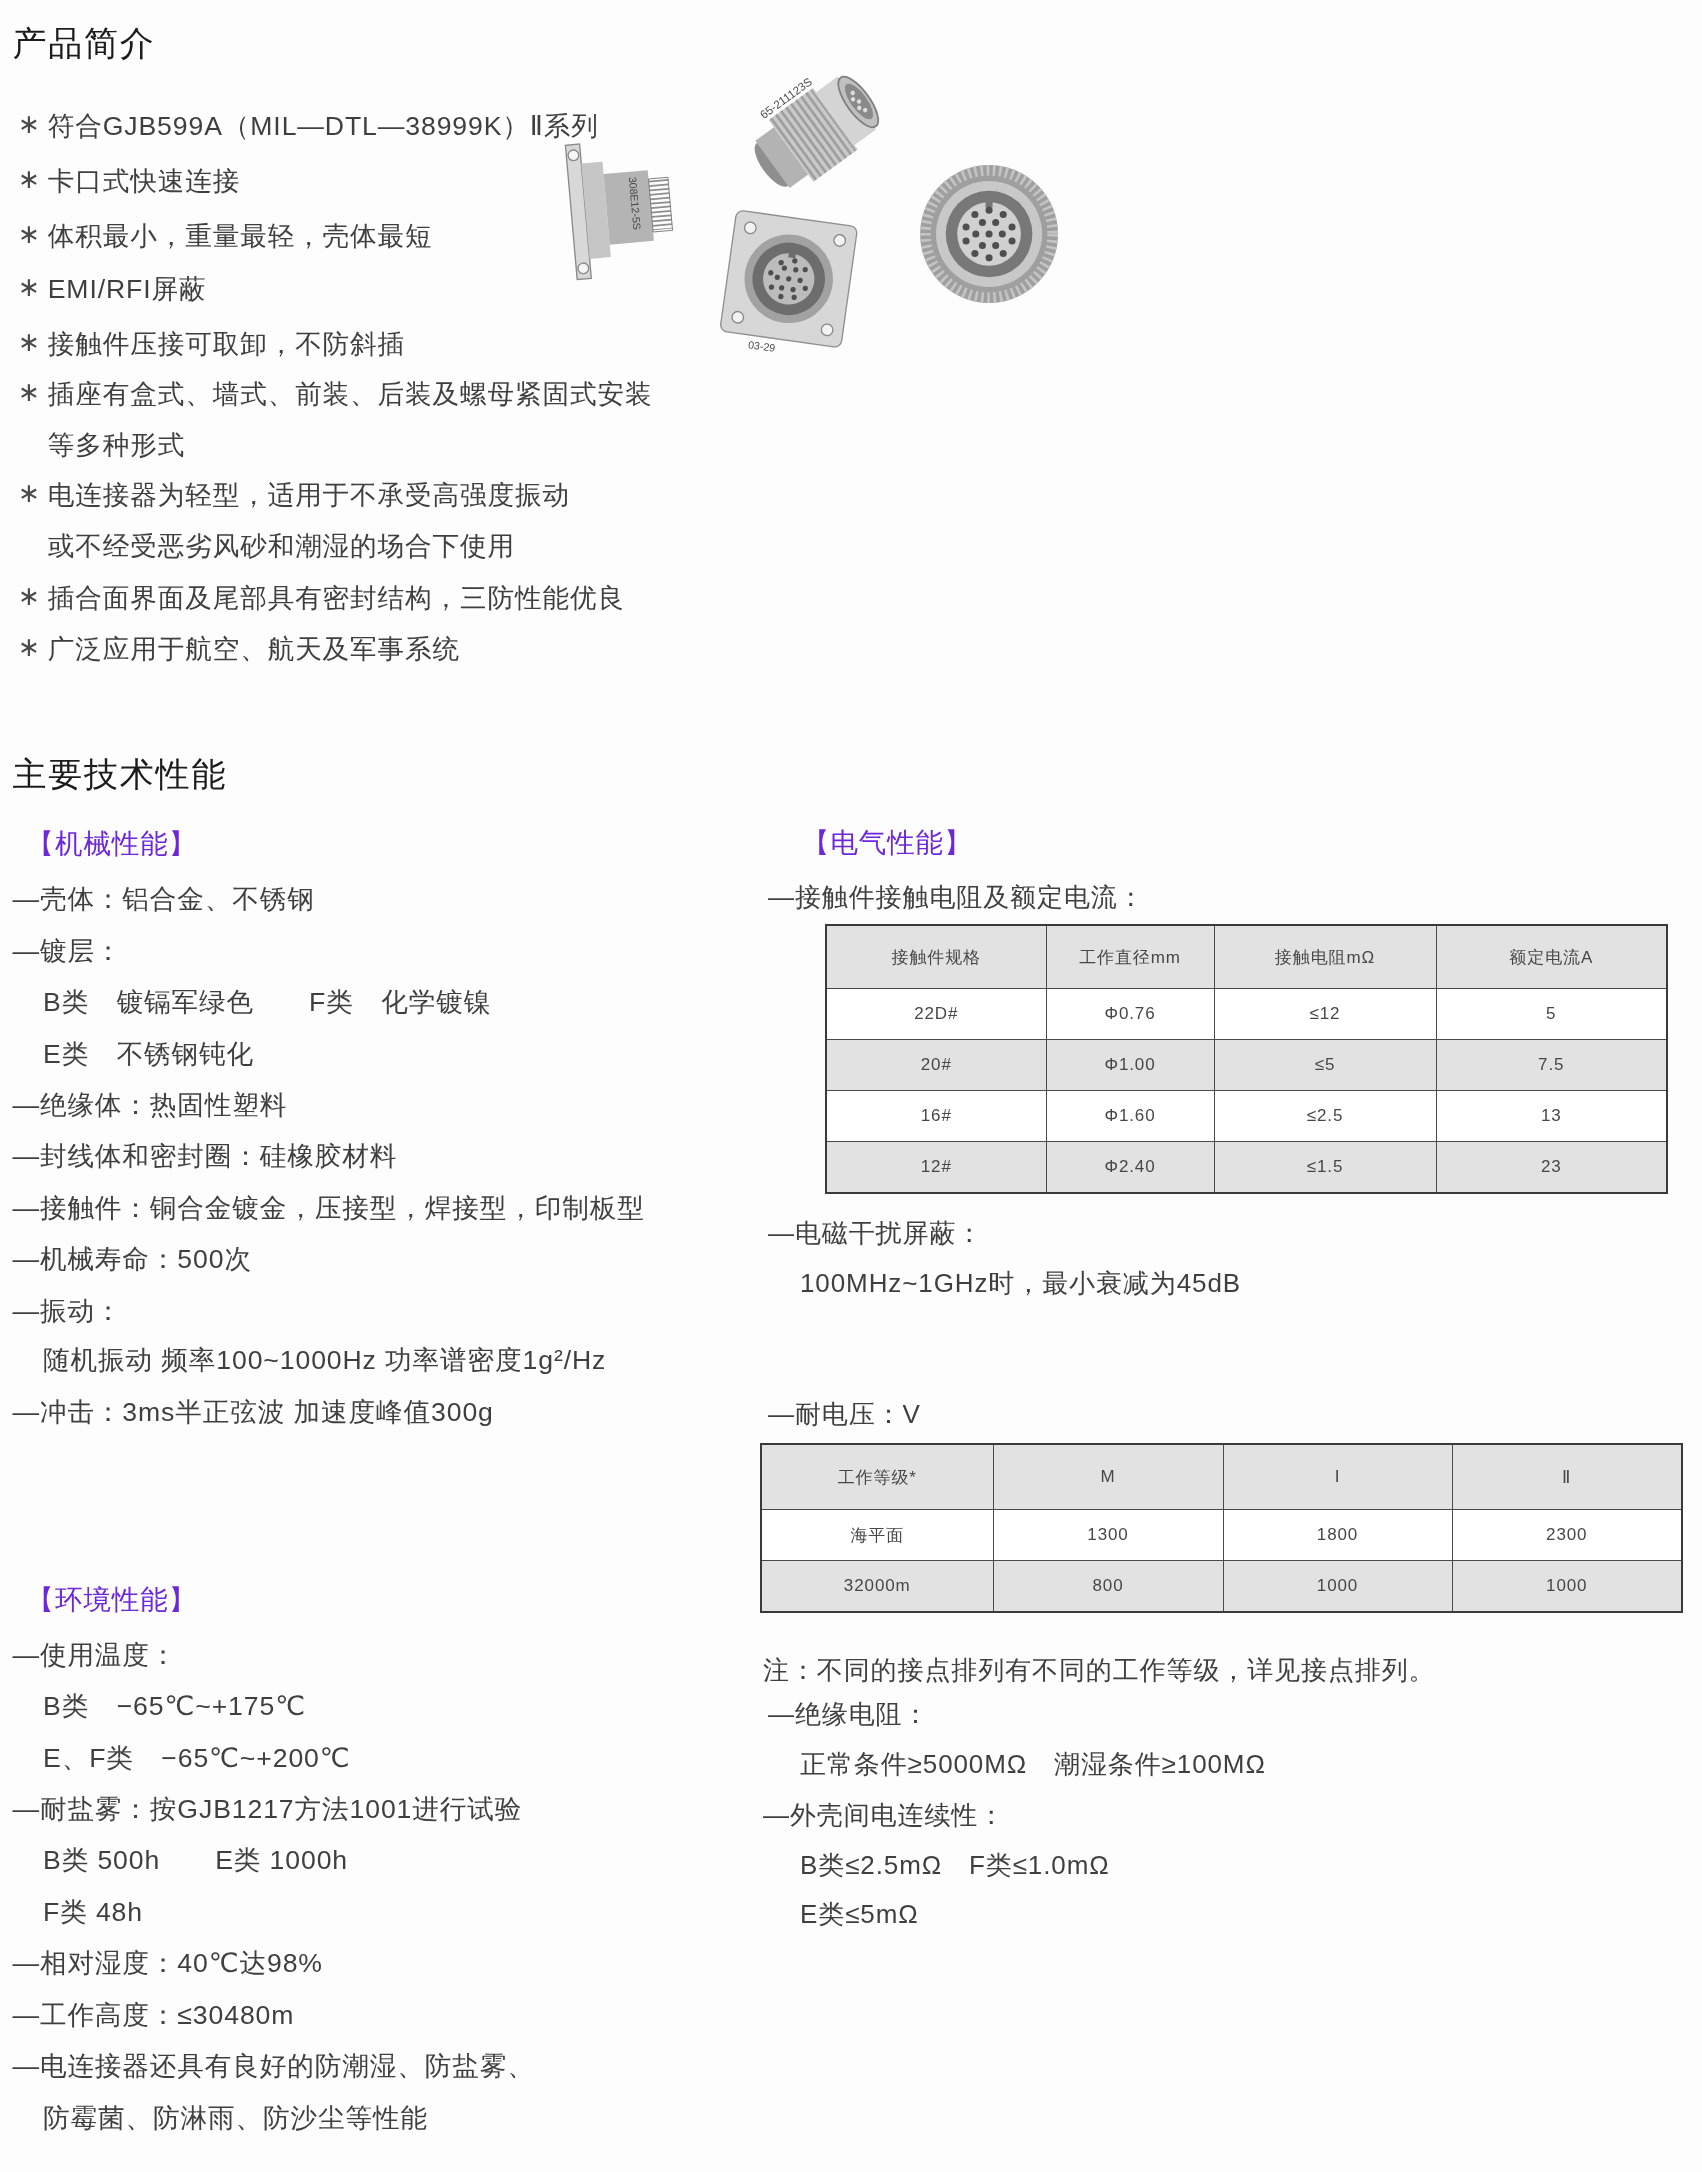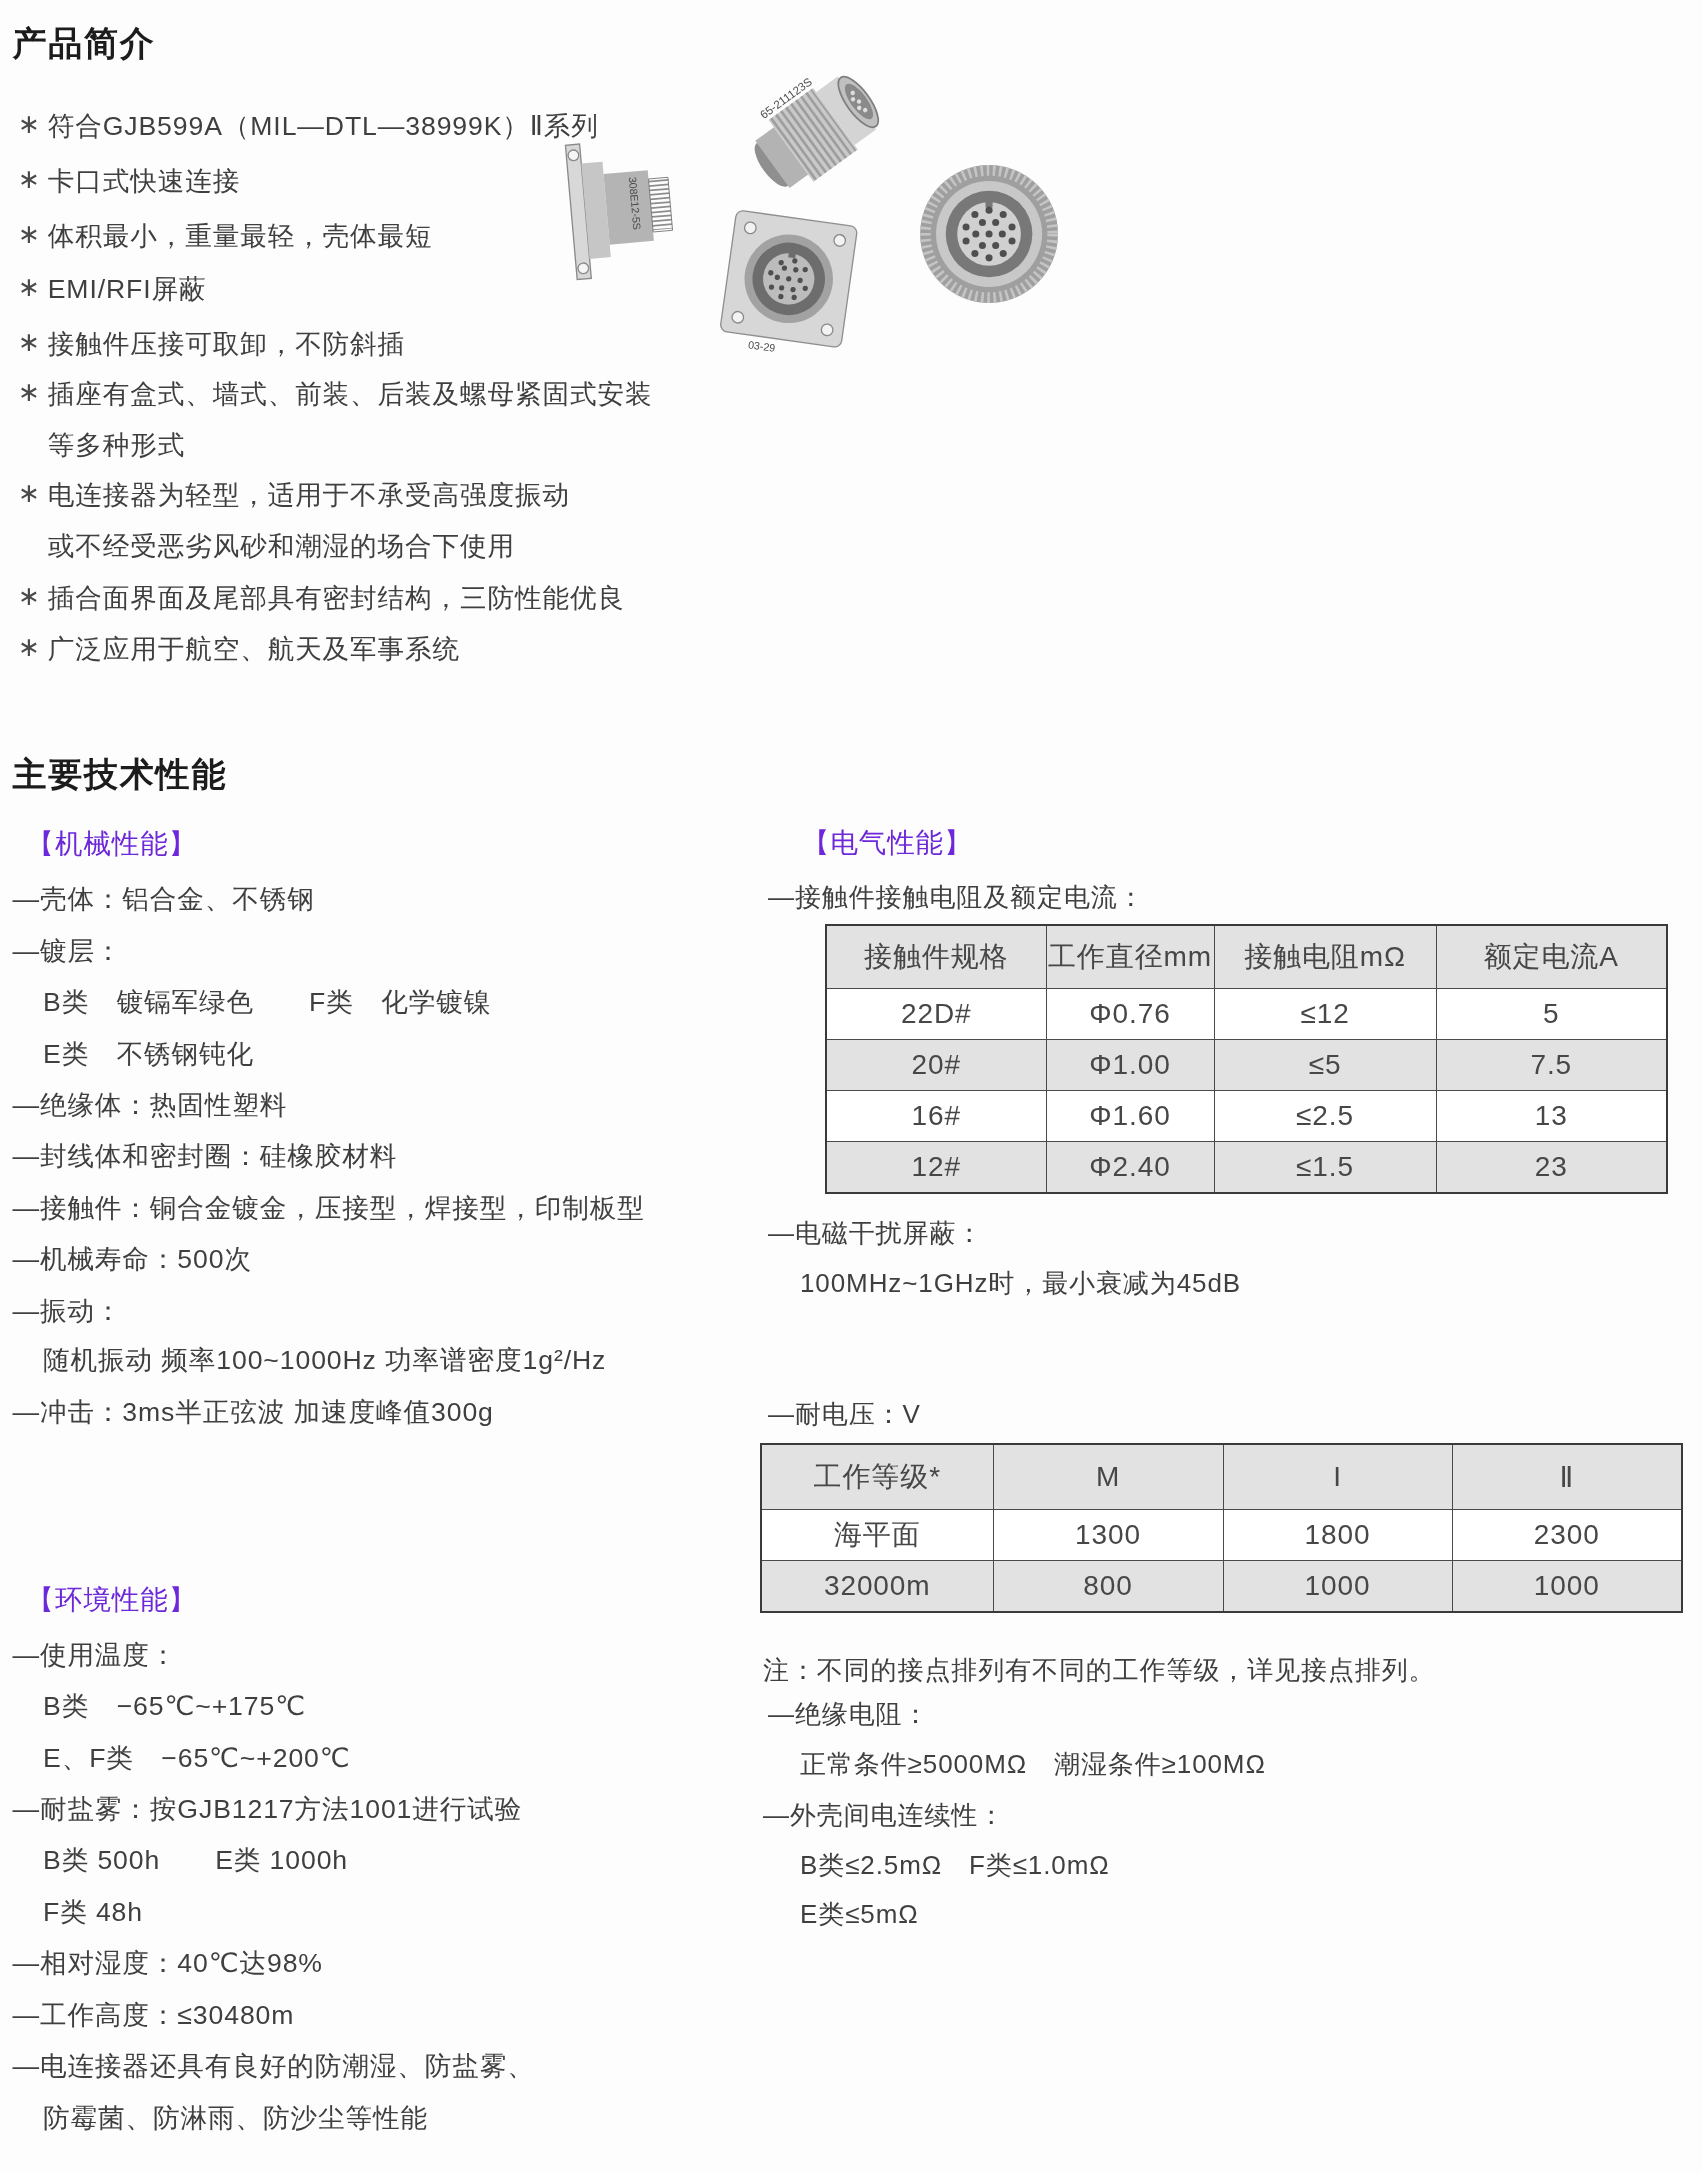--- a/index.html
+++ b/index.html
@@ -3,29 +3,29 @@
 <meta charset="utf-8">
 <style>
   html,body { margin:0; padding:0; background:#d9d9d9; }
   .page {
     position:relative; width:1702px; height:2172px; margin:0 auto;
     background:#fdfdfd; overflow:hidden;
     font-family:"Liberation Sans","DejaVu Sans",sans-serif;
     color:#3f3f3f;
   }
   .abs { position:absolute; white-space:nowrap; }
-  .h1 { font-size:34px; font-weight:bold; color:#1c1c1c; letter-spacing:1.8px;text-align:center; }
+  .h1 { font-size:34px; font-weight:normal; color:#1c1c1c; letter-spacing:1.8px;text-align:center; }
   .sub { font-size:27.5px; color:#6d28d9; letter-spacing:0.9px; }
   .ln  { font-size:26.6px; letter-spacing:0.9px; }
   .bullet { display:flex; font-size:26.6px; letter-spacing:0.9px; }
   .bullet .mk { width:30px; color:#4a4a4a; }
   .eln { font-size:26px; letter-spacing:0.9px; }
   table { position:absolute; border-collapse:collapse; table-layout:fixed; background:#ffffff; border:2.7px solid #3a3a3a; }
   th,td { border:1.8px solid #4a4a4a; text-align:center; vertical-align:middle;
-          font-size:28px; font-weight:normal; color:#474747; padding:0; letter-spacing:0.9px; }
+          font-size:17px; font-weight:normal; color:#474747; padding:0; letter-spacing:0.9px; }
   th { background:#e2e2e2; }
   .t1 th { height:62px; } .t1 td { height:50px; }
   .t2 th { height:64px; } .t2 td { height:50px; }
   tbody tr:nth-child(even) td { background:#e2e2e2; }
   svg text { font-family:"Liberation Sans","DejaVu Sans",sans-serif; }
 </style>
 </head>
 <body>
 
 <div class="page">

